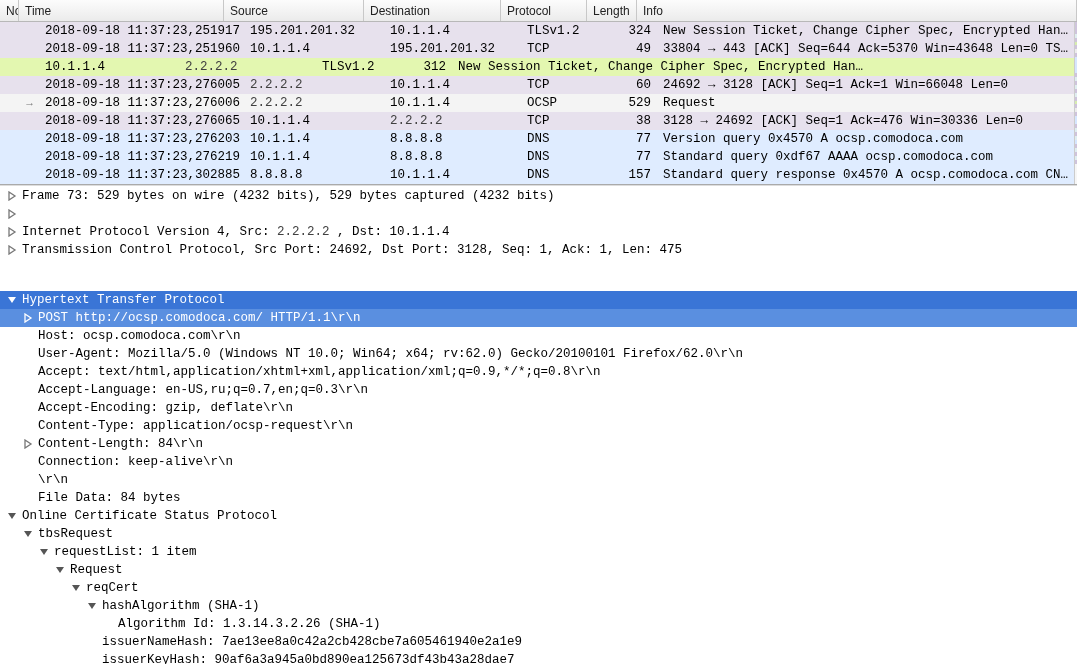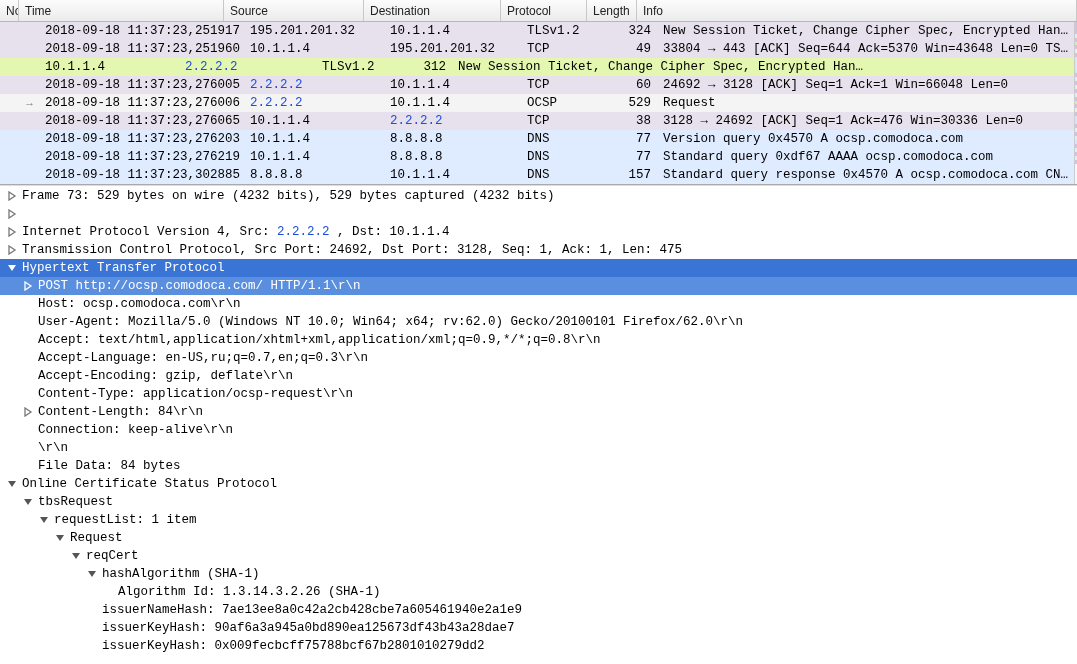--- a/index.html
+++ b/index.html
@@ -48,21 +48,21 @@
 .col-time { width: 205px; }
 .col-src { width: 140px; }
 .col-dst { width: 137px; }
 .col-proto { width: 86px; }
 .col-len { width: 50px; text-align: right; }
 .col-info { flex: 1 1 auto; min-width: 0; }
 .row-purple { background: #e7e1ed; color: #000; }
 .row-green  { background: #e3f7b0; color: #000; }
 .row-grey   { background: #f4f4f4; color: #000; }
 .row-blue   { background: #dfecff; color: #000; }
-.ip-red { color: #1d4ed8; }
+.ip-red { color: #404040; }
 .arrow { color: #777; font-size: 11px; }
 
 
 .minimap { width: 18px; background: #f6f6f6; border-left: 1px solid #ccc; display: flex; flex-direction: column; }
 .mm-seg { height: 4px; margin: 0; }
 .mm-p { background: #cfc4dc; }
 .mm-l { background: #e0eef1; }
 .mm-g { background: #d7edae; height: 3px; }
 .mm-gr { background: #ededed; }
 .mm-b { background: #d6e6ff; }
@@ -83,21 +83,21 @@
   white-space: nowrap;
 }
 .d-line .tw {
   width: 16px; height: 16px;
   display: inline-flex; align-items: center; justify-content: center;
   color: #666; flex: none;
   cursor: pointer;
 }
 .d-line .sp { display: inline-block; flex: none; }
 .d-line .txt { padding-left: 2px; }
-.hl-row { background: #3a75d6; color: #fff; }
+.hl-row { background: #3a75d6; color: #fff; margin-top: 32px; }
 .hl-sub { background: #5a8fe0; color: #fff; }
 svg.tri { width: 10px; height: 10px; }
 </style>
 </head>
 <body>
 
 <div class="main-container">
 
   <div class="packet-list">
     <div class="pl-header">

